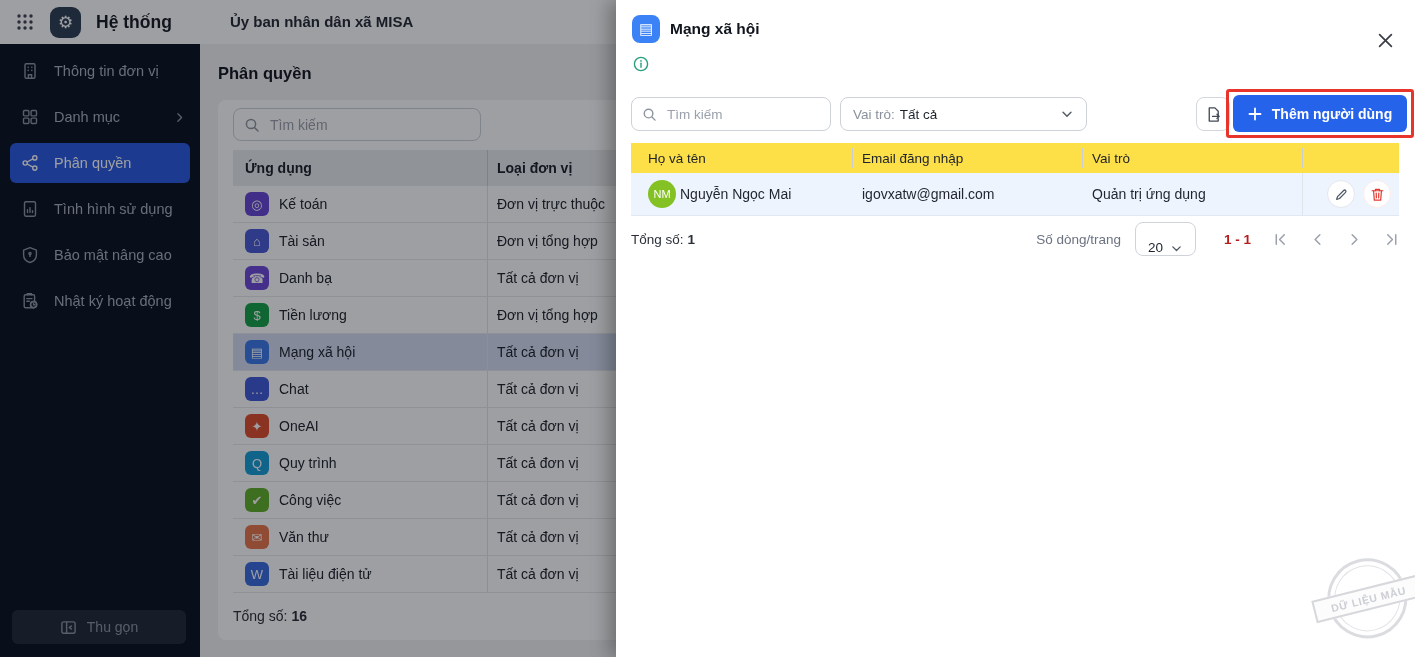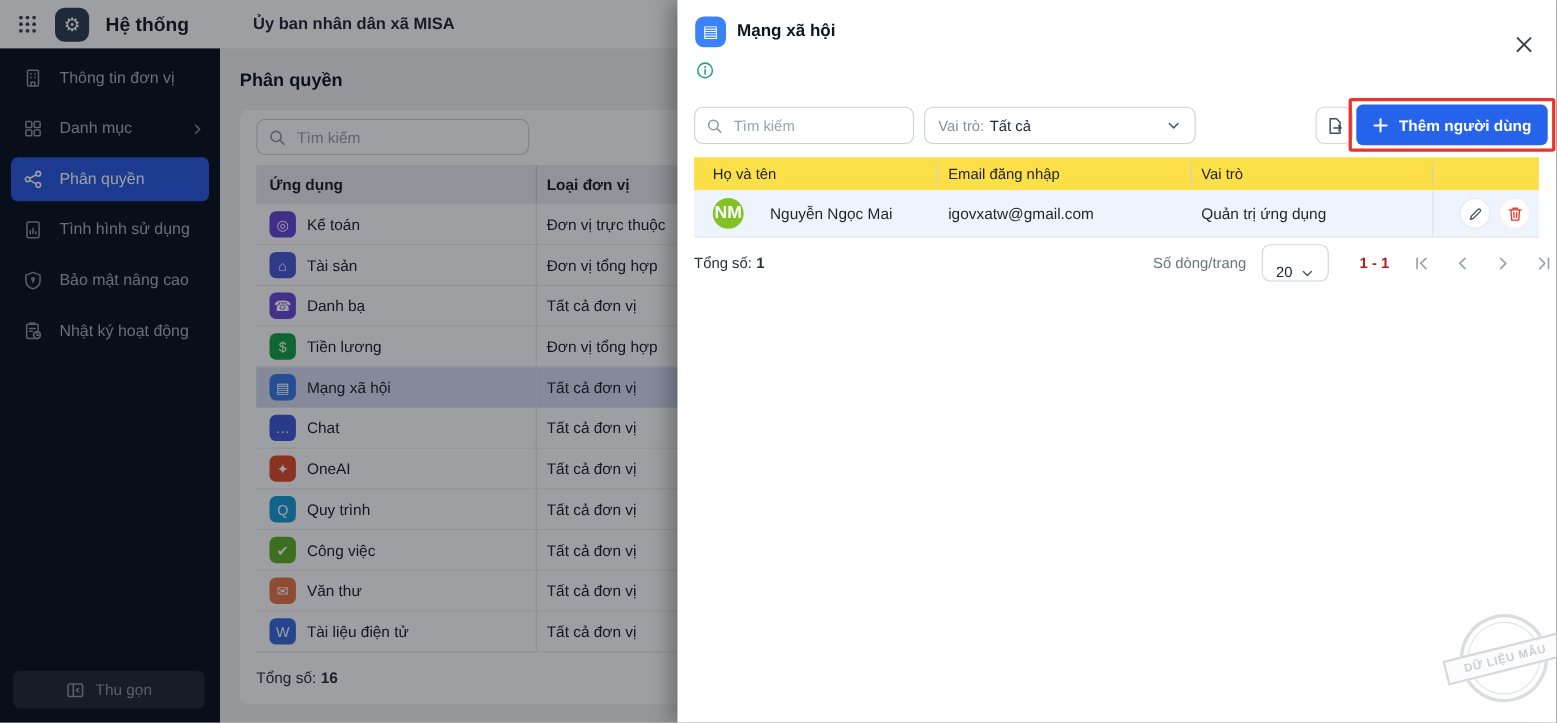--- a/index.html
+++ b/index.html
@@ -79,27 +79,27 @@
   .m-table{position:absolute;left:15px;top:143px;width:768px;}
   .m-thead{height:30px;background:#fde047;display:flex;align-items:center;font-size:13.5px;font-weight:normal;color:#20242c;}
   .mc{box-sizing:border-box;position:relative;align-self:stretch;display:flex;align-items:center;}
   .mc1{width:221px;padding-left:17px;}
   .mc2{width:230px;padding-left:10px;}
   .mc3{width:220px;padding-left:10px;}
   .mc4{width:97px;justify-content:flex-end;padding-right:8px;gap:8px;}
   .m-thead .mc2::before,.m-thead .mc3::before,.m-thead .mc4::before{content:'';position:absolute;left:0;top:5px;bottom:5px;width:1px;background:#c9ced5;}
   .m-row{height:42px;background:#edf4fe;display:flex;align-items:center;font-size:14px;color:#1f242d;border-bottom:1px solid #e1e8f2;}
   .m-row .mc4::before{content:'';position:absolute;left:0;top:0;bottom:0;width:1px;background:#dfe3ea;}
-  .avatar{width:28px;height:28px;border-radius:50%;color:#fff;font-size:16px;font-weight:bold;display:flex;align-items:center;
-         justify-content:center;margin-right:24px;flex:0 0 auto;}
+  .avatar{width:28px;height:28px;border-radius:50%;color:#fff;font-size:11px;font-weight:normal;display:flex;align-items:center;
+         justify-content:center;margin-right:4px;flex:0 0 auto;}
   .act-btn{width:28px;height:28px;border-radius:50%;background:#fff;border:1px solid #e4e7ec;display:flex;align-items:center;
          justify-content:center;cursor:pointer;padding:0;}
   .act-btn.del{border-color:#fdecea;}
 
-  .m-footer{position:absolute;left:15px;right:4px;top:222px;height:34px;display:flex;align-items:center;font-size:13.5px;color:#2a2f38;}
+  .m-footer{position:absolute;left:15px;right:16px;top:222px;height:34px;display:flex;align-items:center;font-size:13.5px;color:#2a2f38;}
   .m-footer .total b{margin-left:4px;}
   .pg-group{margin-left:auto;display:flex;align-items:center;}
   .pg-label{color:#6b7280;}
   .pg-select{margin-left:14px;width:61px;height:34px;border:1px solid #cfd3da;border-radius:8px;display:flex;align-items:flex-end;
          padding:0 12px;box-sizing:border-box;cursor:pointer;color:#1d232d;background:#fff;}
   .pg-select .r-chev{margin-left:auto;color:#555b65;}
   .pg-range{margin-left:28px;font-weight:bold;color:#b91c1c;}
   .pg-btn{margin-left:22px;background:none;border:none;padding:0;color:#9aa1ab;cursor:pointer;display:flex;align-items:center;}
 
   

